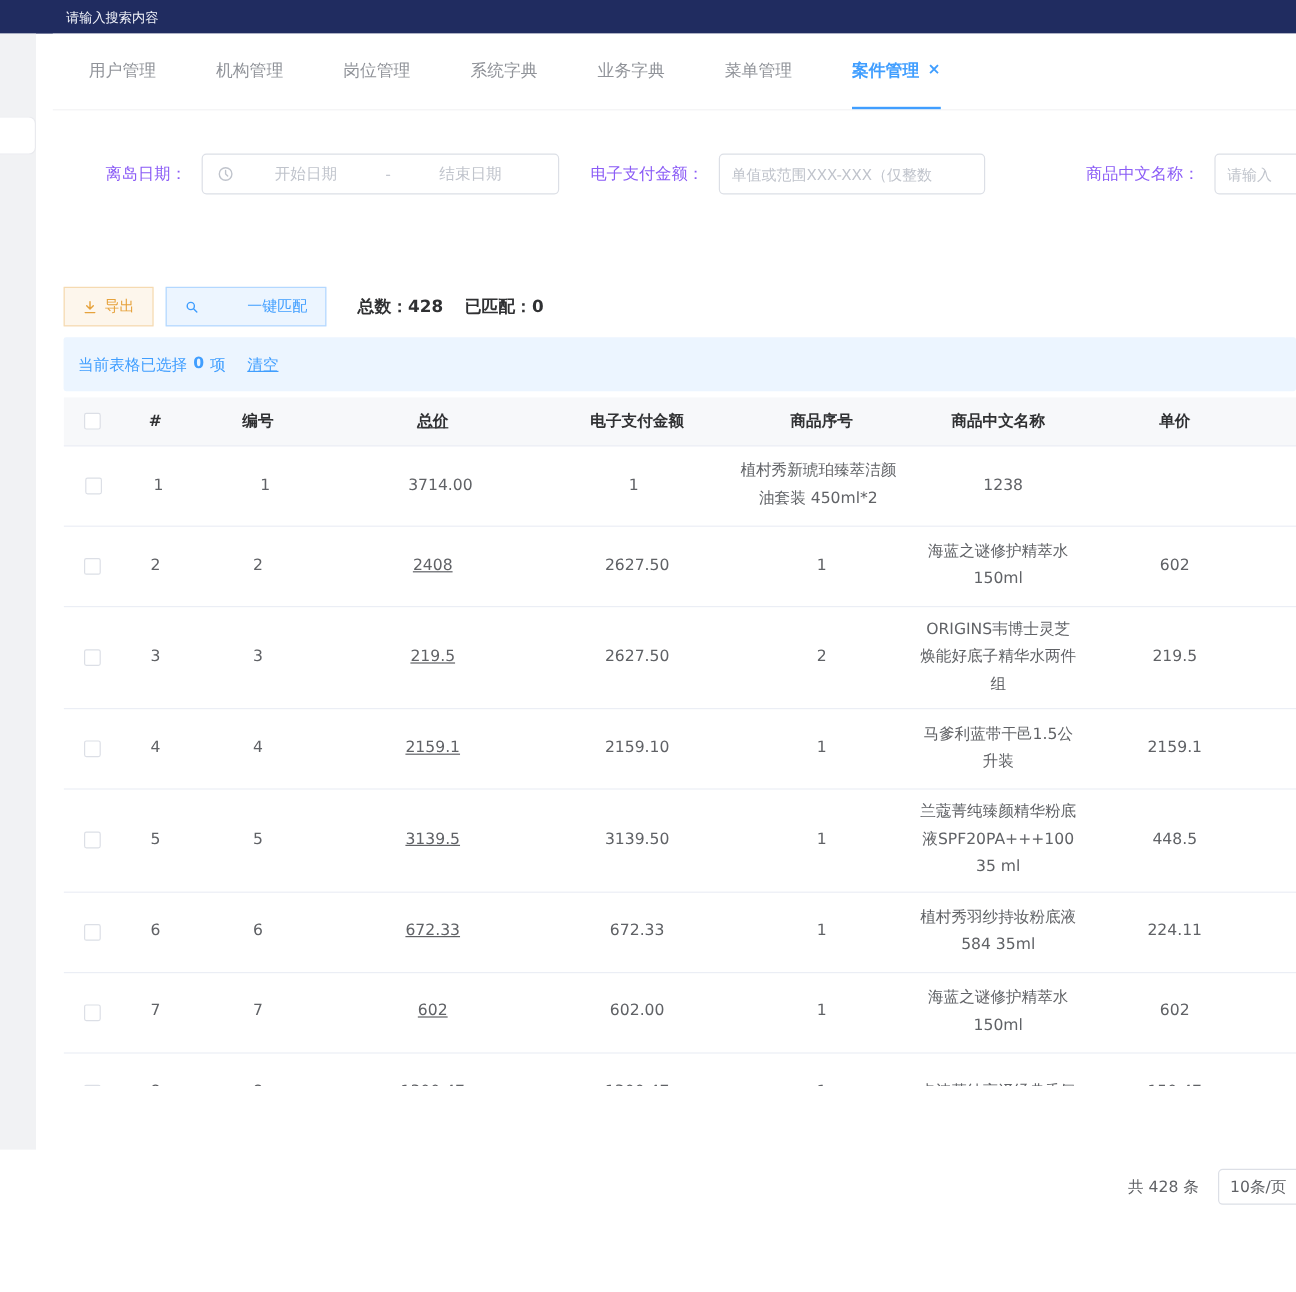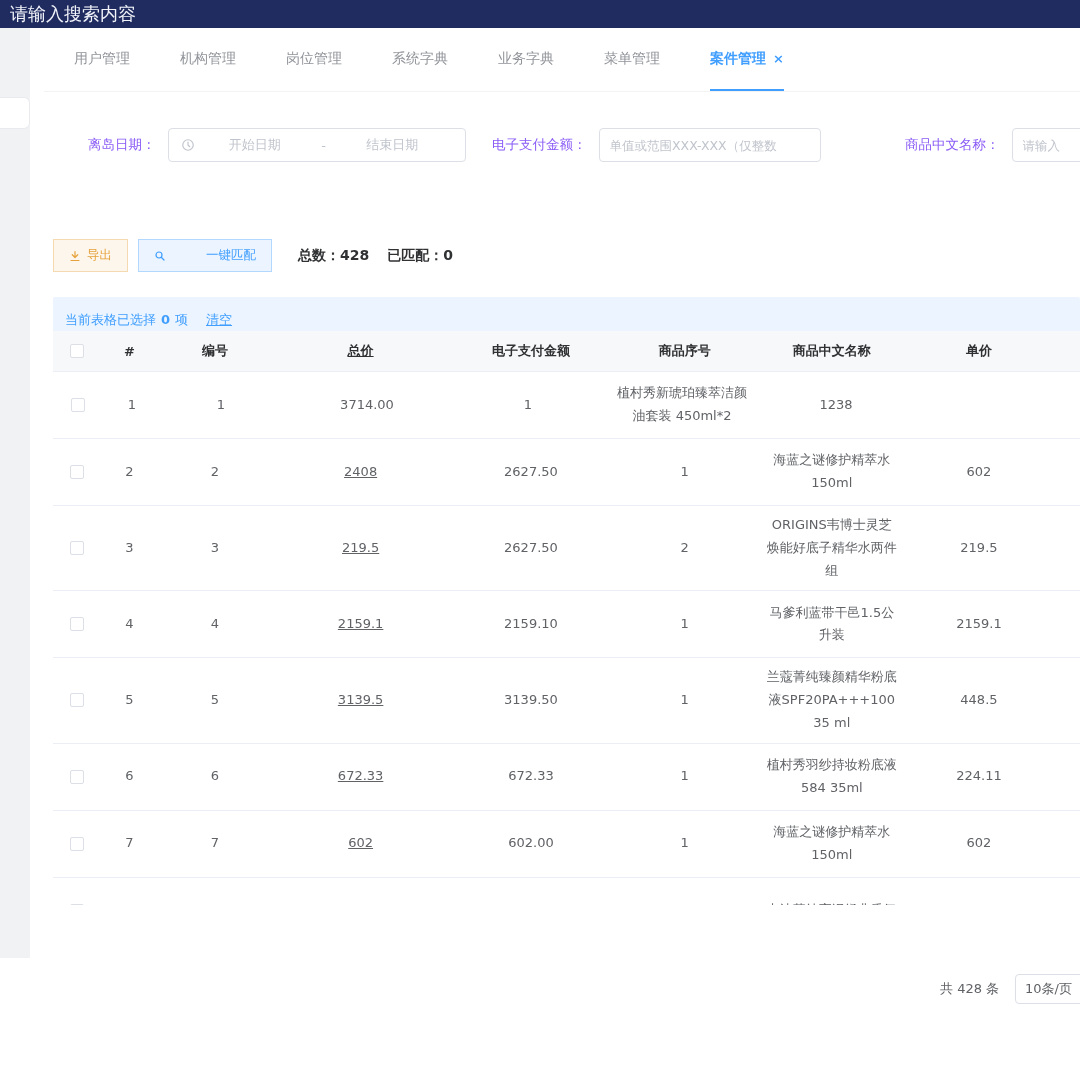--- a/index.html
+++ b/index.html
@@ -3,60 +3,60 @@
 <meta charset="utf-8">
 <style>
   * { margin:0; padding:0; box-sizing:border-box; }
   html,body { width:1080px; height:1077px; overflow:hidden; background:#fff;
     font-family:"DejaVu Sans","Liberation Sans",sans-serif; color:#606266; }
   body { position:relative; }
 
   
   .topbar { position:absolute; left:0; top:0; width:1080px; height:28px;
     background:#202c60; display:flex; align-items:center; padding-left:10px; }
-  .topbar .search-text { color:#f2f4fa; font-size:18px; }
+  .topbar .search-text { color:#f2f4fa; font-size:11px;margin-left:45px; }
 
   
   .left-strip { position:absolute; left:0; top:28px; width:30px; height:930px; background:#f1f2f4; }
   .collapse-handle { position:absolute; left:0; top:97px; width:30px; height:32px;
     background:#fff; border:1px solid #e9eaee; border-left:none; border-radius:0 6px 6px 0; }
 
   
   .tabbar { position:absolute; left:44px; top:28px; width:1050px; height:64px; background:#fff;
     display:flex; align-items:stretch; padding-left:30px; border-bottom:1px solid #f3f3f4; }
   .tab { display:flex; align-items:center; margin-right:50px; font-size:14px; color:#909399;
     cursor:pointer; border-bottom:2px solid transparent; }
   .tab.active { color:#409eff; border-bottom-color:#409eff; font-weight:600; }
   .tab .close { margin-left:7px; font-size:13px; line-height:1; color:#409eff; }
 
   
   .filter-group { position:absolute; top:127px; height:36px; display:flex; align-items:center; }
   .filter-label { font-size:13.5px; color:#8b5cf6; margin-right:12px; white-space:nowrap; }
   .box { height:34px; border:1px solid #dcdfe6; border-radius:4px; background:#fff; }
-  .range-input { width:298px; display:flex; align-items:center; padding:0 12px; font-size:13px; color:#c0c4cc; }
+  .range-input { width:298px; display:flex; align-items:center; padding:0 12px; font-size:13px; color:#c0c4cc;font-family:Liberation Serif, serif; }
   .range-input .ph { flex:1; text-align:center; }
   .range-input .sep { padding:0 6px; color:#c0c4cc; }
   .clock { display:flex; align-items:center; }
   input.text-input { outline:none; border:1px solid #dcdfe6; border-radius:4px; height:34px;
     padding:0 10px; font-size:12.5px; color:#606266; font-family:inherit; }
   input.text-input::placeholder { color:#c0c4cc; }
   .amount-input { width:222px; }
   .name-input { width:160px; }
 
   
   .toolbar { position:absolute; left:53px; top:239px; display:flex; align-items:center; }
   .btn { display:inline-flex; align-items:center; gap:6px; height:33px; padding:0 15px;
     border-radius:0; font-size:12.5px; cursor:pointer; }
   .btn-export { background:#fdf6ec; border:1px solid #f5dab1; color:#e6a23c; }
   .btn-match { background:#ecf5ff; border:1px solid #b3d8ff; color:#409eff; margin-left:10px;gap:40px; }
   .totals { margin-left:26px; display:flex; align-items:center; gap:18px;
     font-size:14px; font-weight:600; color:#303133; }
 
   
-  .selection-bar { position:absolute; left:53px; top:297px; width:1027px; height:45px;
+  .selection-bar { position:absolute; left:53px; top:281px; width:1027px; height:45px;
     background:#ecf5ff; border-radius:2px; display:flex; align-items:center; padding:0 12px;
     font-size:13px; color:#409eff; }
   .selection-bar .count { font-weight:700; margin:0 5px; }
   .selection-bar .clear { margin-left:18px; text-decoration:underline; cursor:pointer; }
 
   
   .table-wrap { position:absolute; left:53px; top:331px; width:1027px; height:574px; overflow:hidden; }
   .table-inner { width:1103px; }
   .thead, .trow { display:flex; align-items:stretch; border-bottom:1px solid #ebeef5; }
   .thead { background:#f7f8fa; }

